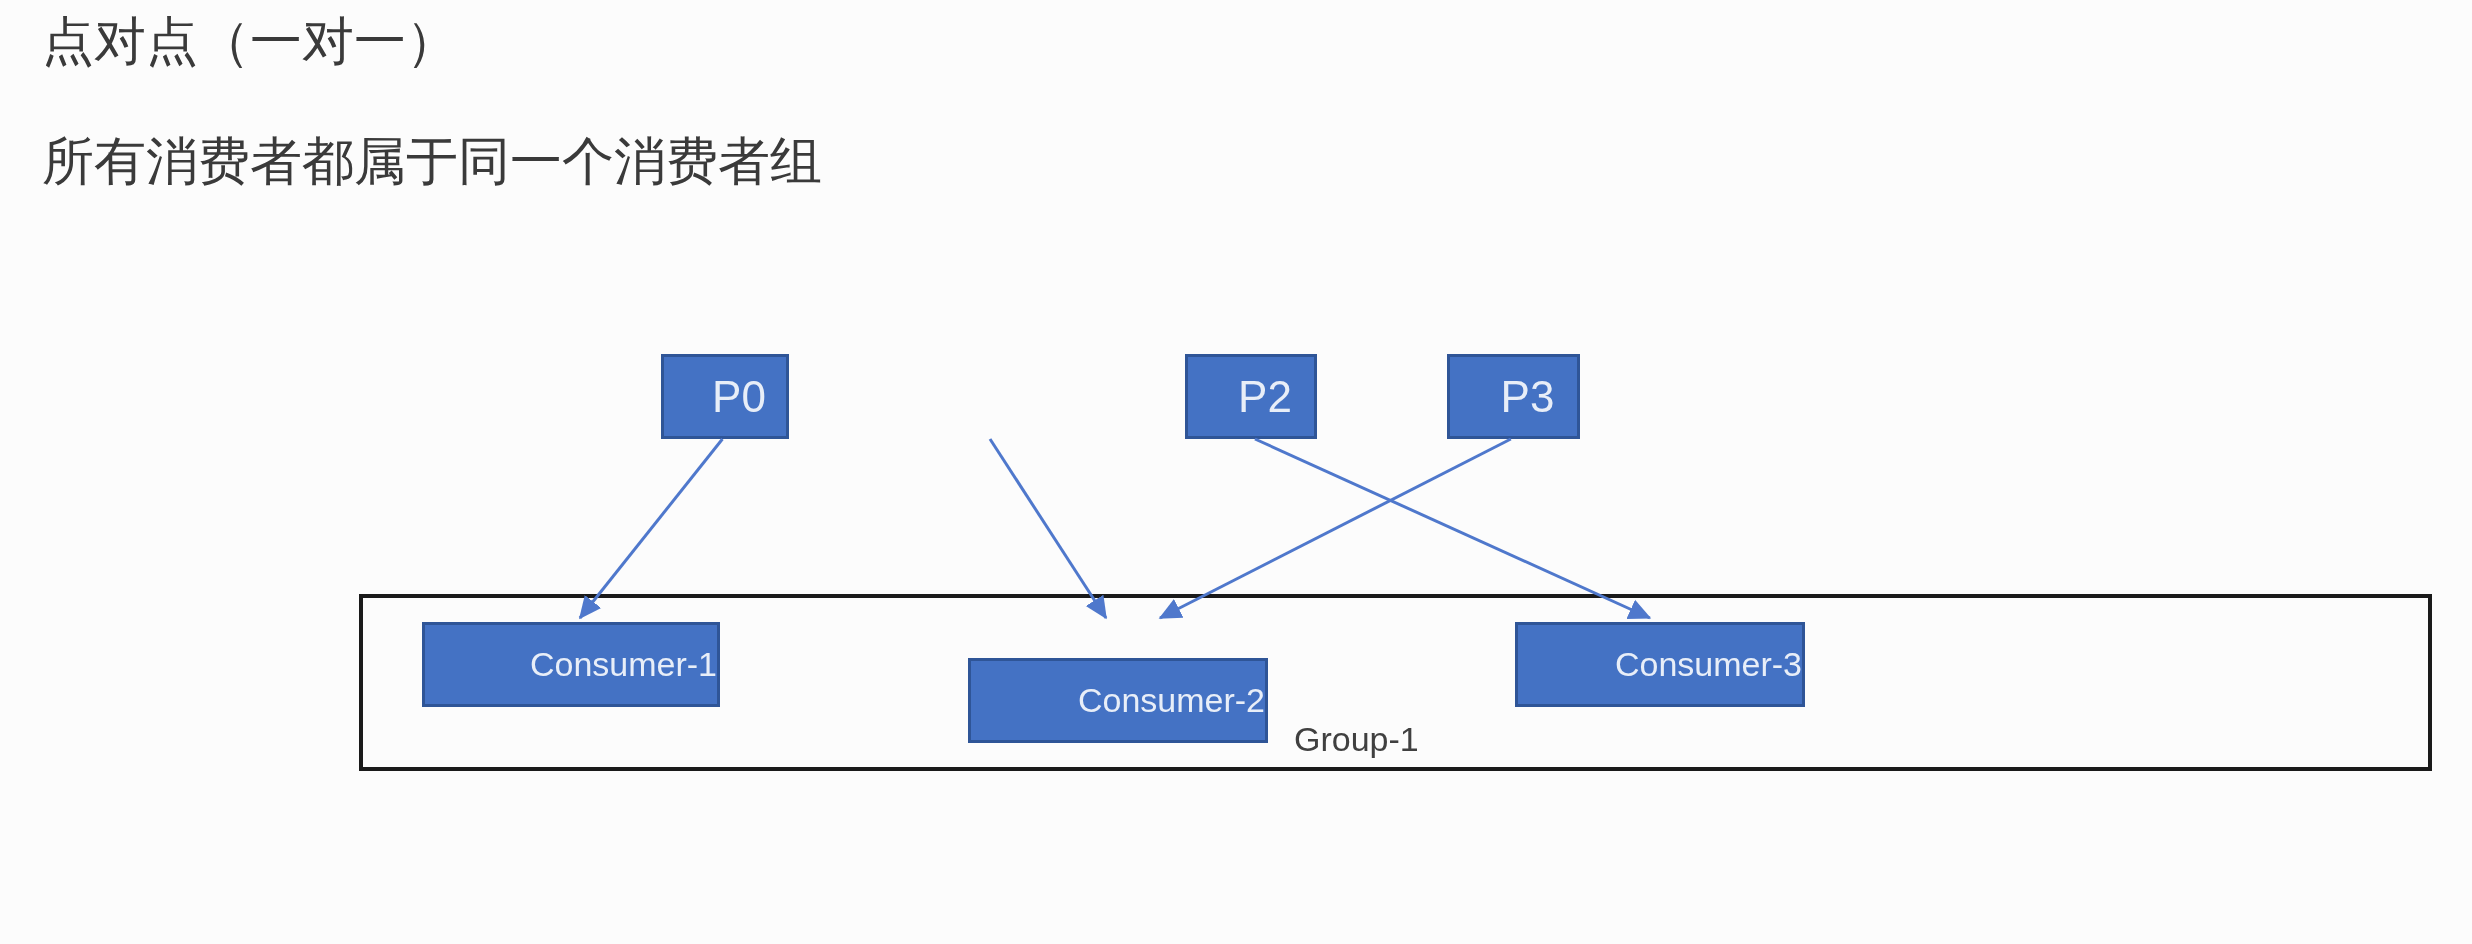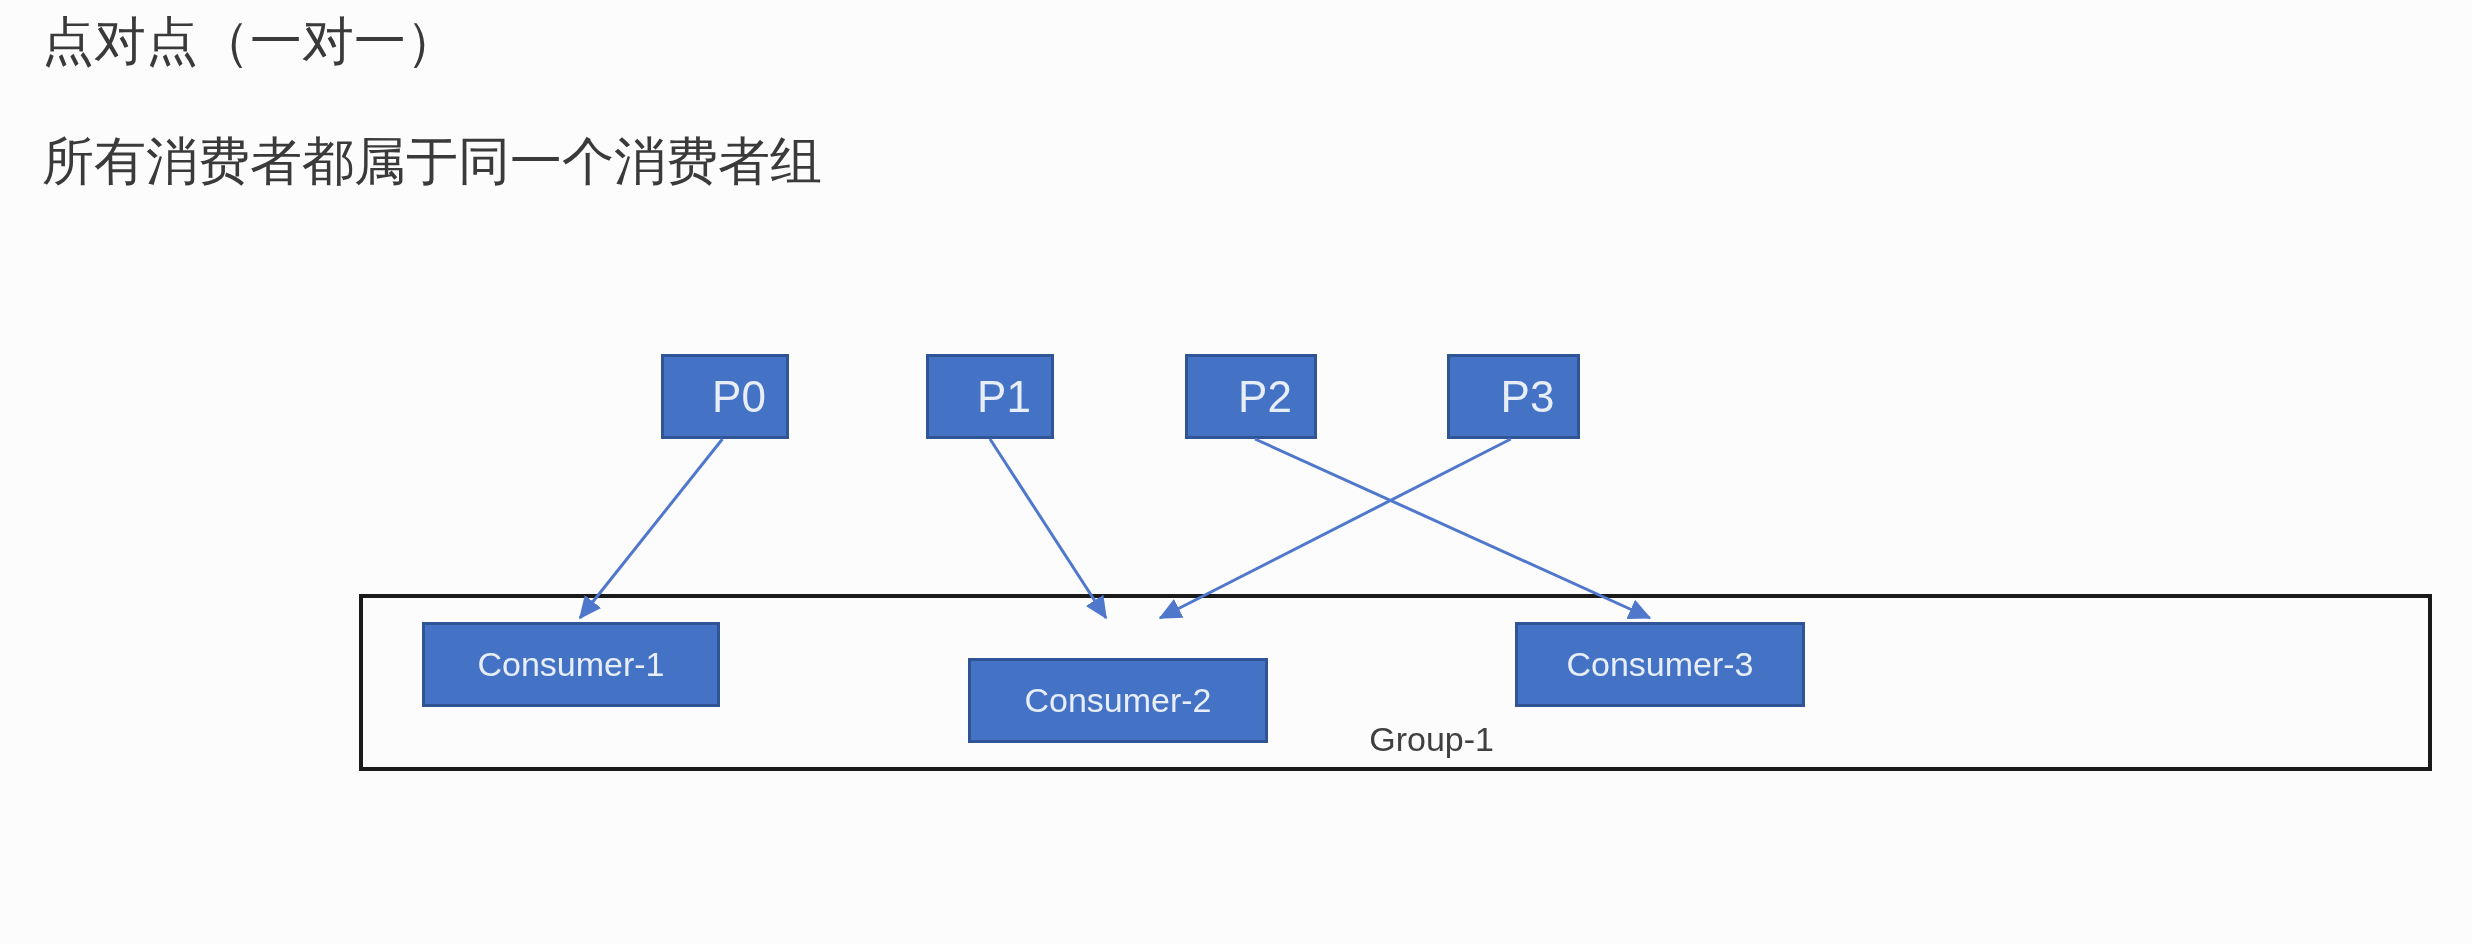--- a/index.html
+++ b/index.html
@@ -26,51 +26,48 @@
   .node{
     position:absolute;display:flex;align-items:center;justify-content:center;
     background:var(--node_fill);border:3px solid var(--node_border);
     box-sizing:border-box;color:var(--node_text);z-index:2;
   }
   .partition{top:354px;height:85px;font-size:44px;padding-left:28px;}
   #node-p0{left:661px;width:128px;}
   #node-p1{left:926px;width:128px;}
   #node-p2{left:1185px;width:132px;text-align:right;}
   #node-p3{left:1447px;width:133px;text-align:right;}
-  .consumer{top:622px;height:85px;font-size:34px;}
+  .consumer{top:622px;height:85px;font-size:34px;justify-content:flex-end;}
   #node-consumer-1{left:422px;width:298px;}
   #node-consumer-2{left:968px;width:300px;margin-top:36px;}
   #node-consumer-3{left:1515px;width:290px;}
   .group-rect{
     position:absolute;left:359px;top:594px;width:2073px;height:177px;
     border:4px solid var(--group_border);box-sizing:border-box;background:transparent;z-index:1;
   }
   .group-label{
-    position:absolute;left:1294px;top:720px;width:200px;text-align:right;
+    position:absolute;left:1294px;top:720px;width:200px;text-align:left;
     font-size:34px;color:var(--group_label_text);z-index:2;white-space:nowrap;
   }
   #arrow-layer{
     position:absolute;left:0;top:0;width:2472px;height:944px;z-index:3;pointer-events:none;
   }
   #arrow-layer line{stroke:var(--arrow);stroke-width:3;}
   #arrowhead path{fill:var(--arrow);}
 </style>
 </head>
 <body>
 
 <div class="canvas">
 
   <div class="heading title">点对点（一对一）</div>
   <div class="heading subtitle">所有消费者都属于同一个消费者组</div>
 
   <div class="node partition" id="node-p0">
     <span>P0</span>
-  </div>
-  <div class="node partition" id="node-p1">
-    <span>P1</span>
   </div>
   <div class="node partition" id="node-p2">
     <span>P2</span>
   </div>
   <div class="node partition" id="node-p3">
     <span>P3</span>
   </div>
 
   <div class="group-rect"></div>
 

